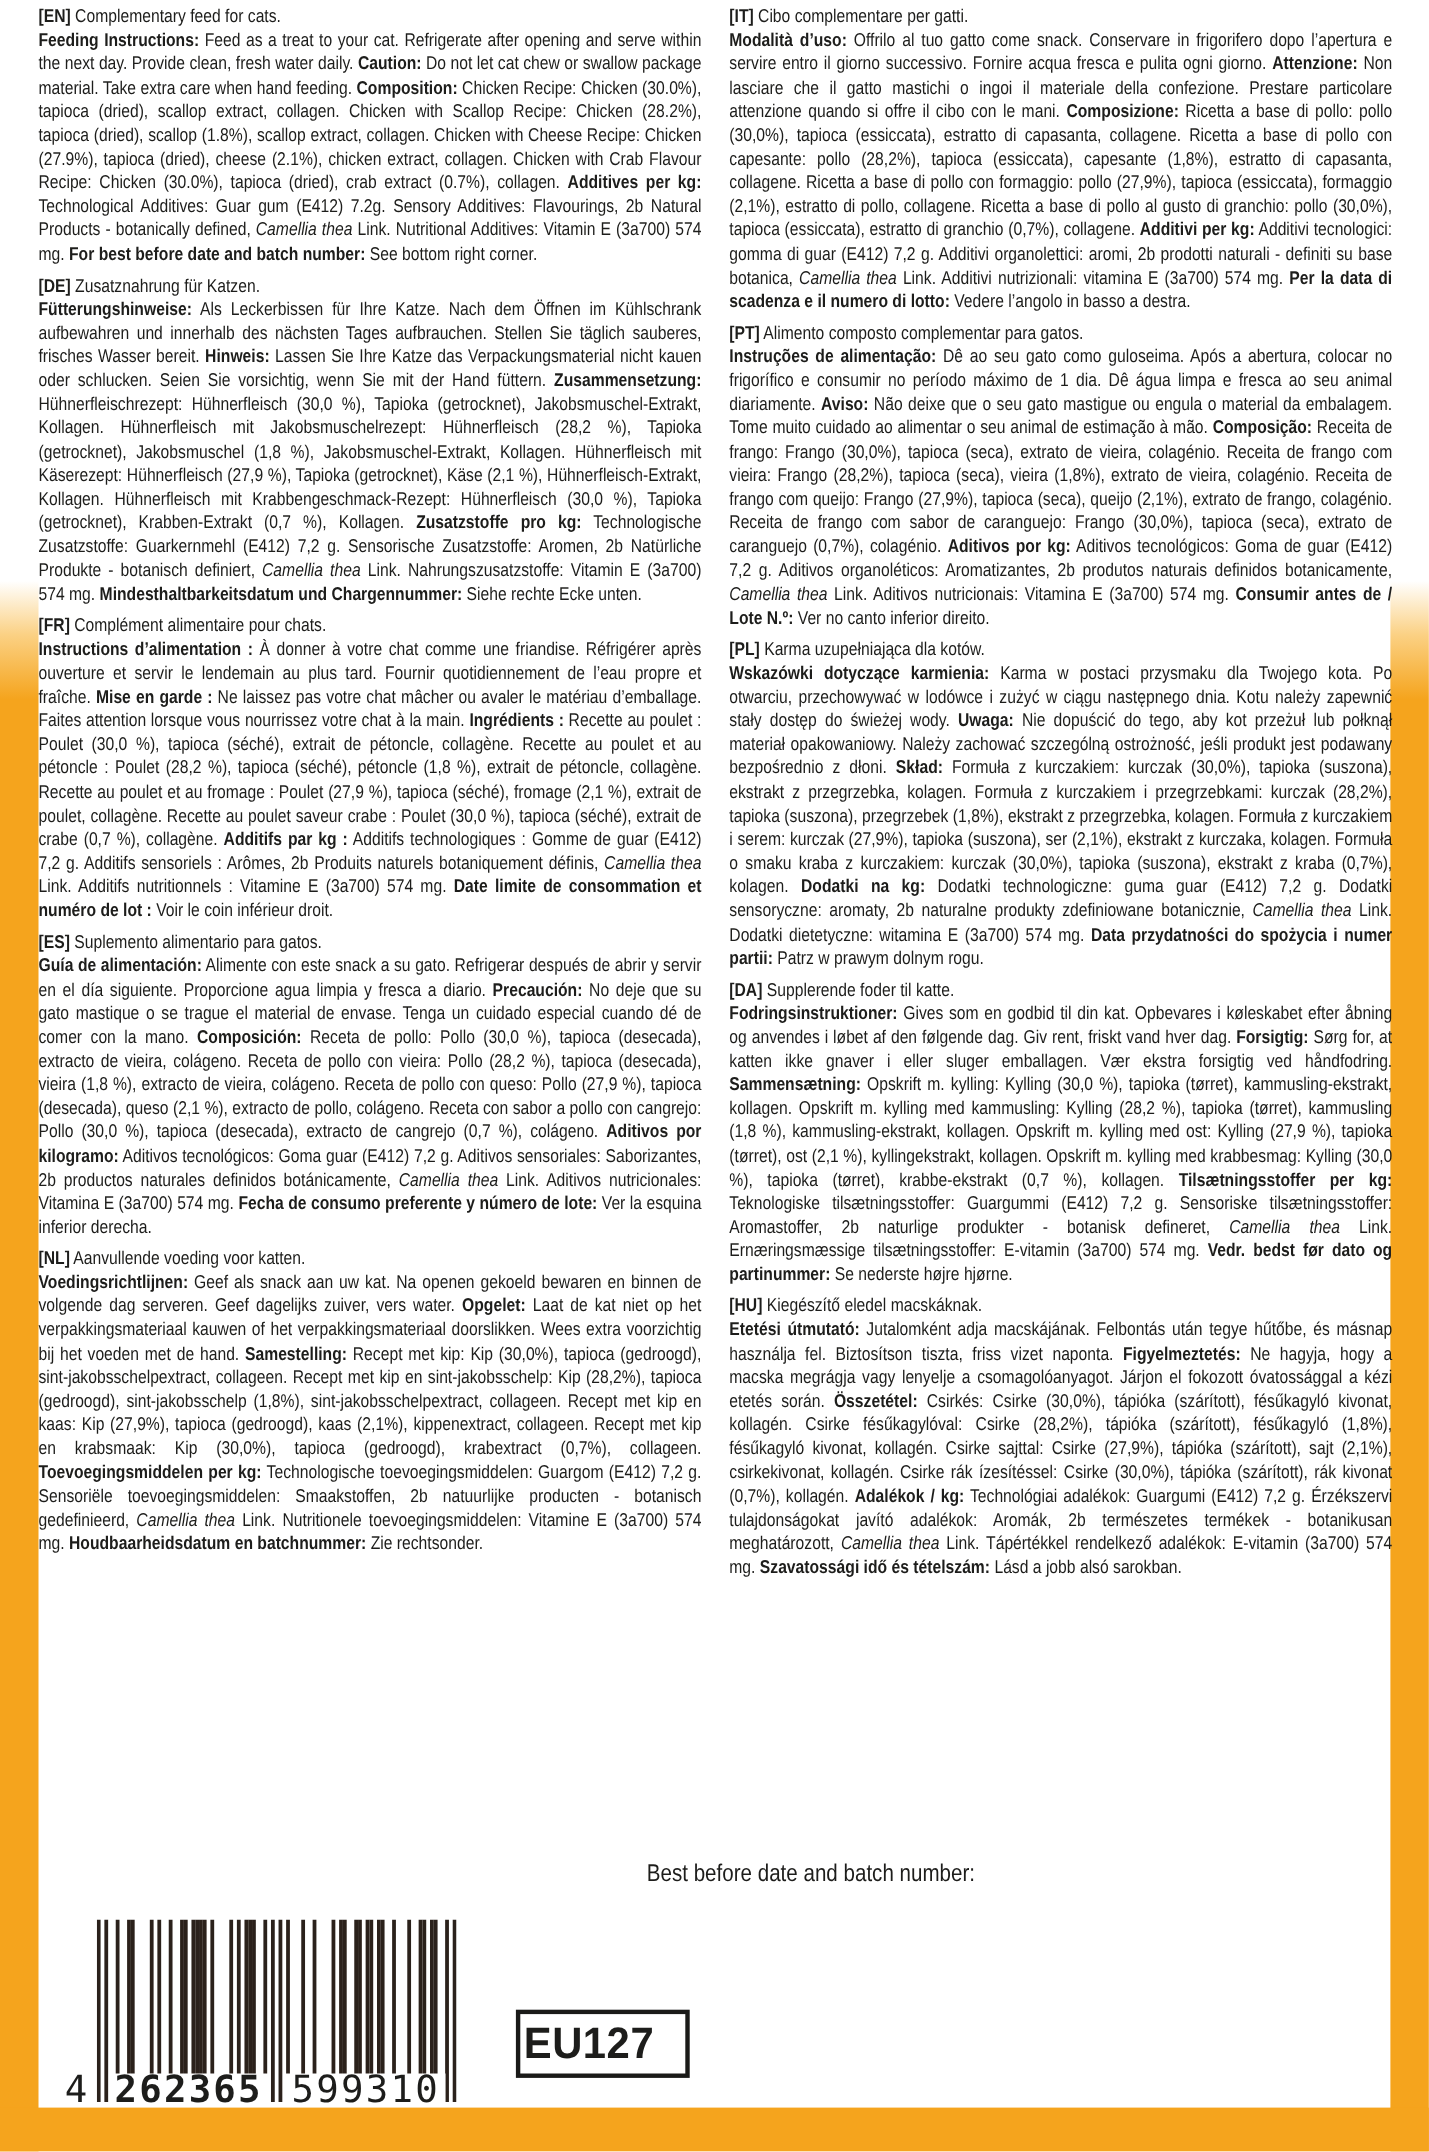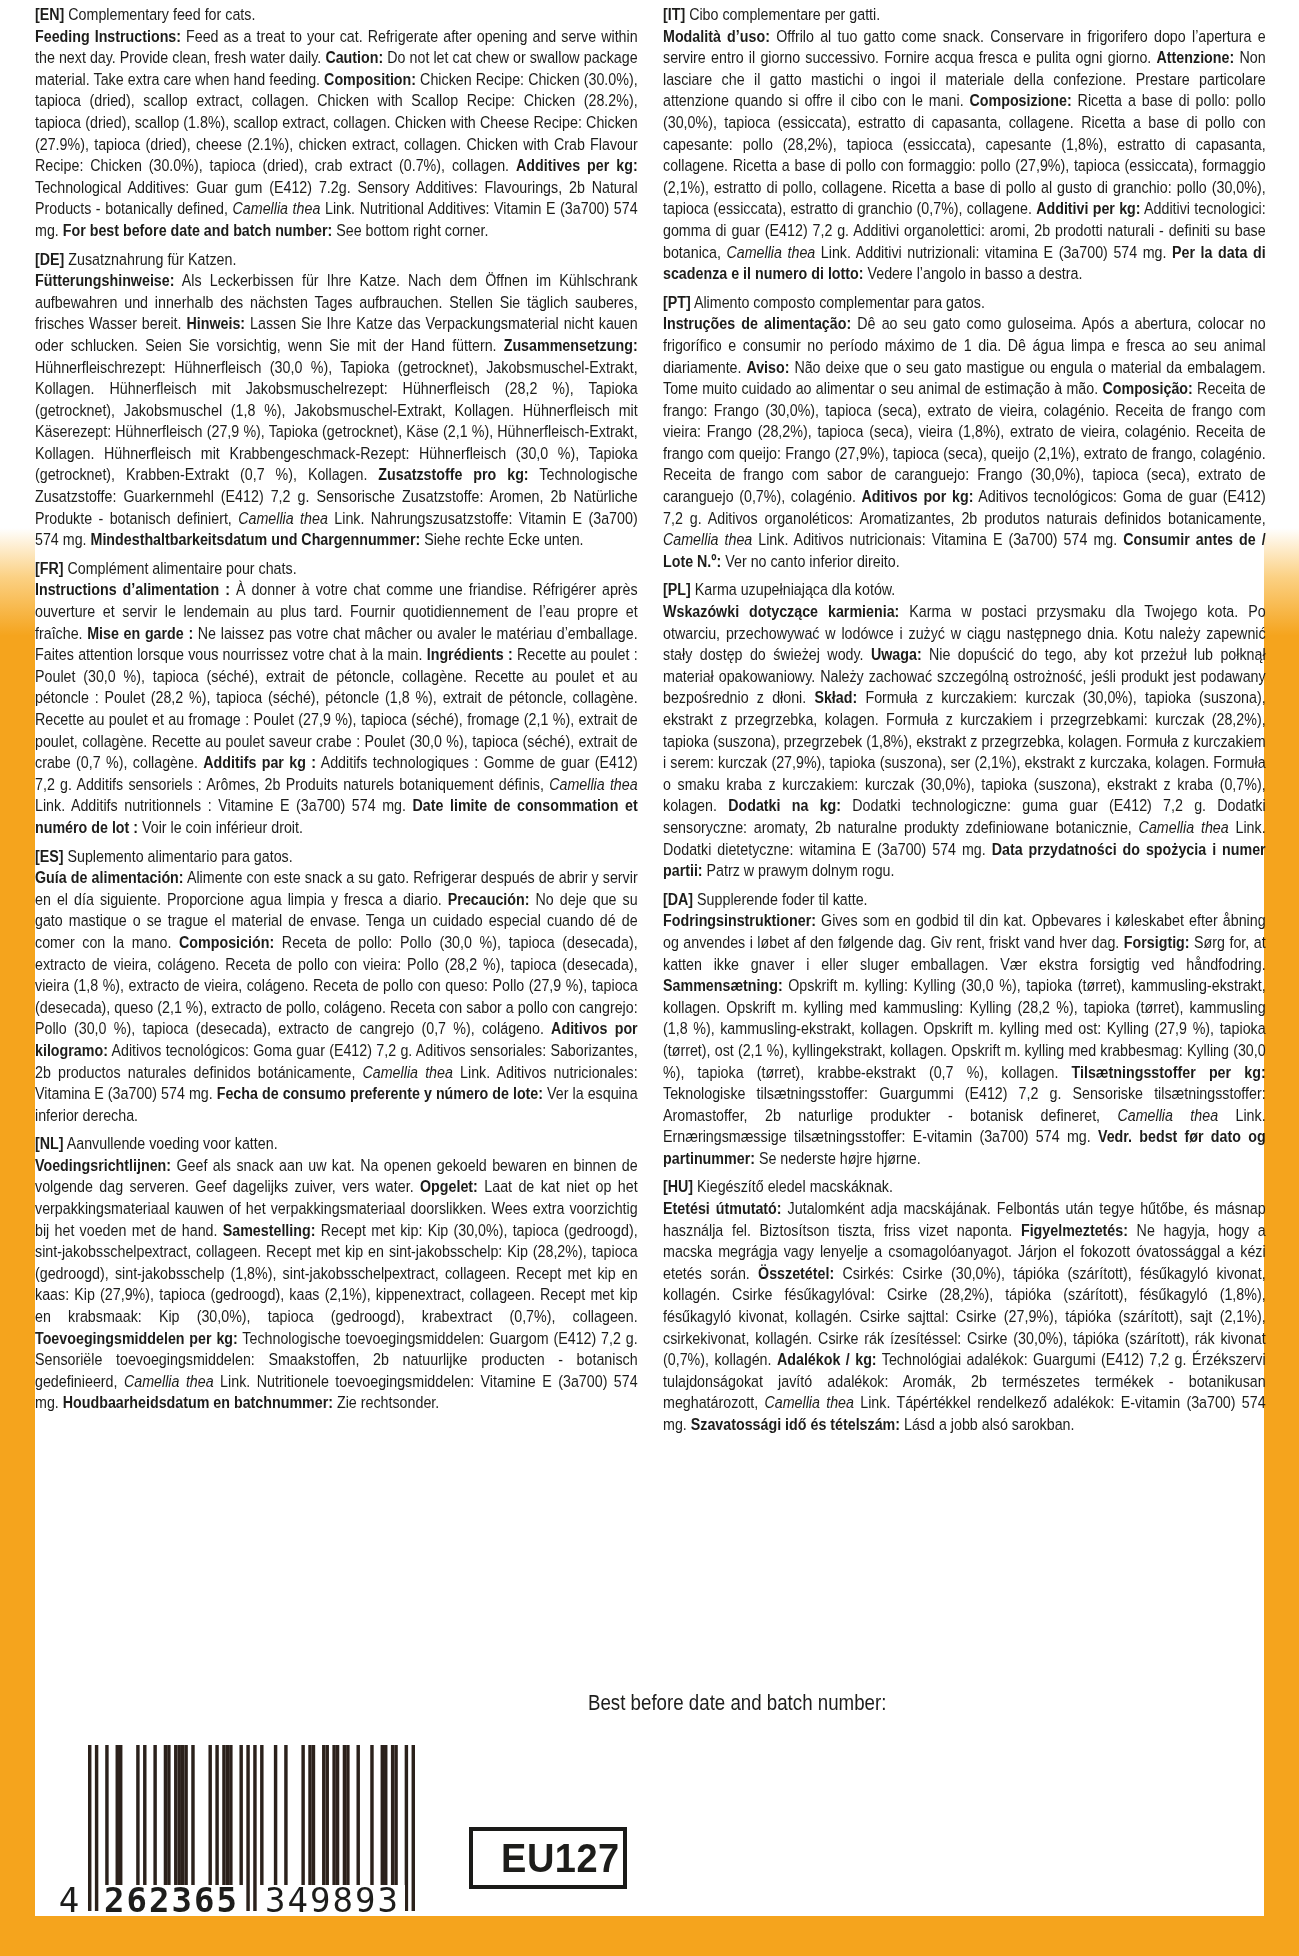--- a/index.html
+++ b/index.html
@@ -34,21 +34,21 @@
   #barcode-bars{position:absolute;left:0;top:0;}
   .bc-d{
     position:absolute;top:140px;font-family:"DejaVu Sans Mono",monospace;
     font-size:34px;line-height:30px;color:var(--ink);background:#fff;text-align:center;
   }
   .bc-first{left:-32px;width:26px;}
   .bc-g1{left:11px;width:145px;letter-spacing:2px;font-weight:bold;}
   .bc-g2{left:172px;width:145px;letter-spacing:2px;}
   #plant-code-box{
     position:absolute;left:469px;top:1827px;width:150px;height:54px;
-    border:4px solid #1a1a18;display:flex;align-items:center;justify-content:flex-end;
+    border:4px solid #1a1a18;display:flex;align-items:center;justify-content:flex-start;
   }
   #plant-code{font-weight:bold;font-size:40px;letter-spacing:0.5px;transform:scaleX(0.95);}
 </style>
 </head>
 <body>
 
 <div id="edge-left" class="edge-strip"></div>
 <div id="edge-right" class="edge-strip"></div>
 <div id="bottom-band"></div>
 
@@ -140,18 +140,18 @@
         <rect x="282.25" y="0" width="3.44" height="145" fill="#2B211B"></rect>
         <rect x="292.58" y="0" width="3.44" height="145" fill="#2B211B"></rect>
         <rect x="296.02" y="0" width="3.44" height="145" fill="#2B211B"></rect>
         <rect x="302.91" y="0" width="3.44" height="145" fill="#2B211B"></rect>
         <rect x="306.35" y="0" width="3.44" height="145" fill="#2B211B"></rect>
         <rect x="316.67" y="0" width="3.44" height="166" fill="#2B211B"></rect>
         <rect x="323.56" y="0" width="3.44" height="166" fill="#2B211B"></rect>
       </svg></div>
   <span class="bc-d bc-first">4</span>
   <span class="bc-d bc-g1">262365</span>
-  <span class="bc-d bc-g2">349893</span>
+  <span class="bc-d bc-g2">599310</span>
 </div>
 
 <div id="plant-code-box">
   <span id="plant-code">EU127</span>
 </div>
 
 </body></html>

